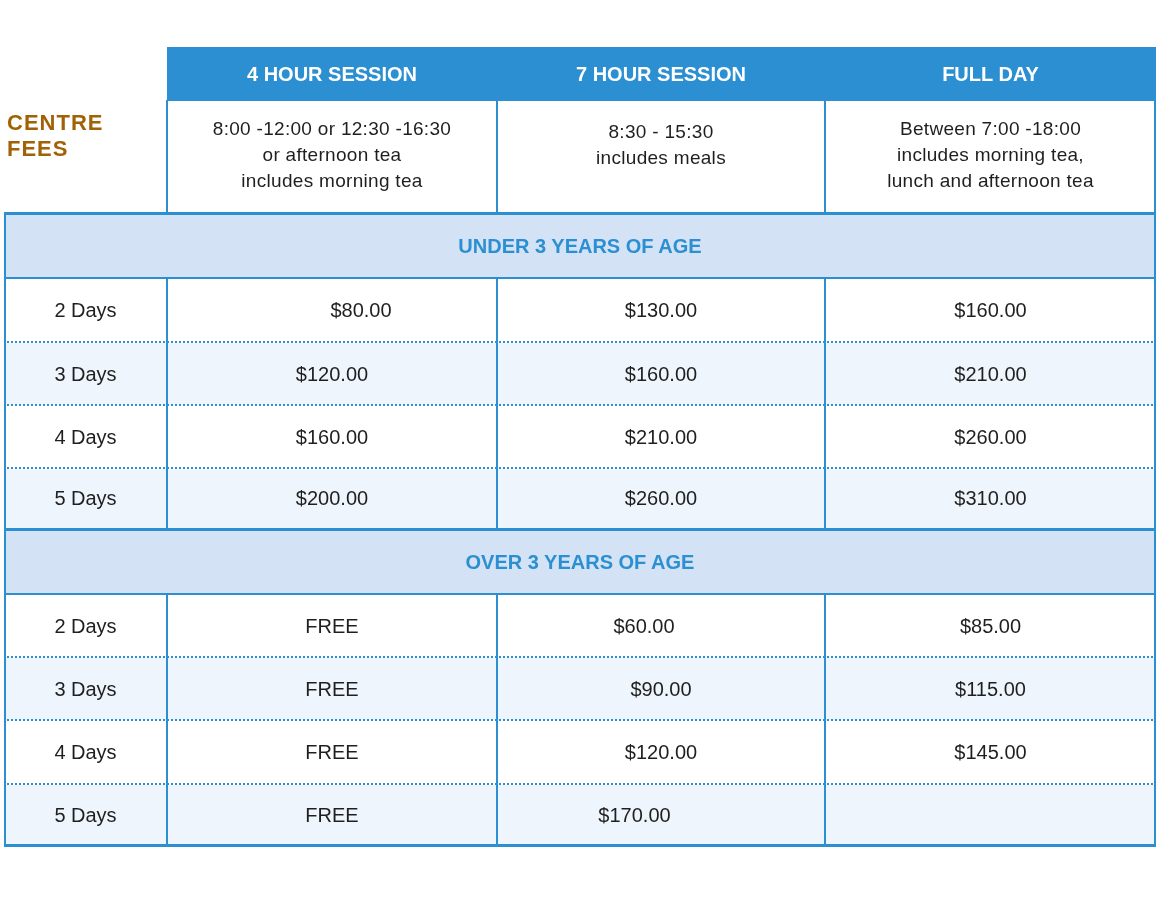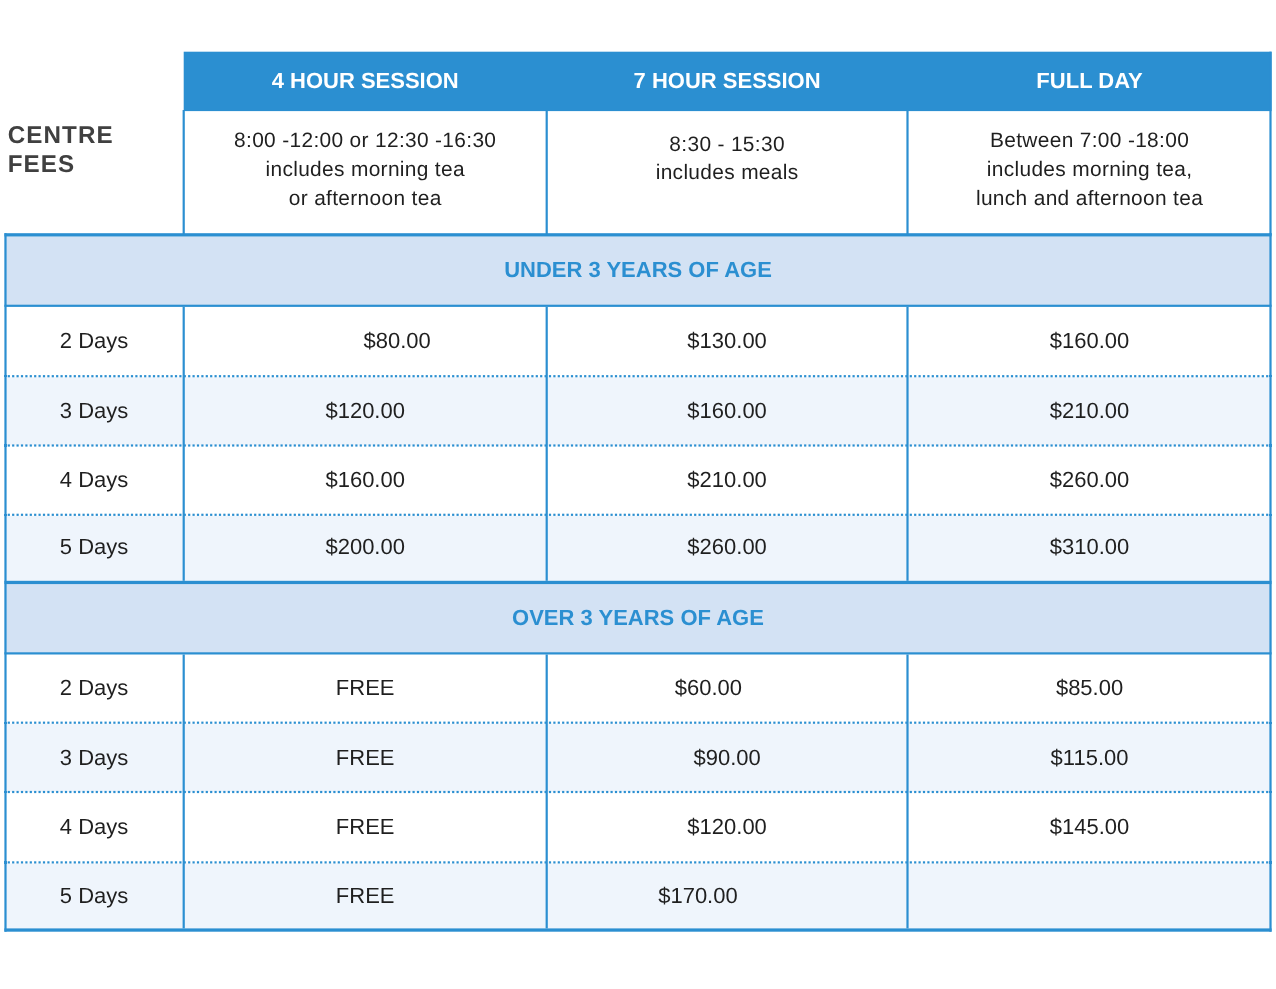--- a/index.html
+++ b/index.html
@@ -7,40 +7,40 @@
     .abs { position: absolute; box-sizing: border-box; }
     .hdr { background: #2b8fd1; color: #fff; font-weight: bold; font-size: 20px; display: flex; align-items: center; justify-content: center; top: 47px; height: 54px; }
     .sub { display: flex; align-items: center; justify-content: center; text-align: center; font-size: 19px; line-height: 26px; top: 101px; height: 113px; letter-spacing: 0.3px; }
     .vline { background: #2b8fd1; width: 2px; }
     .hline { background: #2b8fd1; height: 3px; }
     .band { background: #d3e2f4; color: #2b8fd1; font-weight: bold; font-size: 20px; display: flex; align-items: center; justify-content: center; left: 4px; width: 1152px; }
     .row { left: 4px; width: 1152px; }
     .row.alt { background: #eff5fc; }
     .cell { position: absolute; top: 0; height: 100%; display: flex; align-items: center; justify-content: center; font-size: 20px; }
     .dot { position: absolute; left: 4px; width: 1152px; height: 0; border-top: 2px dotted #2b8fd1; }
-    .title { left: 7px; top: 110px; color: #404040; font-weight: bold; font-size: 22px; line-height: 26px; letter-spacing: 1px; }
+    .title { left: 7px; top: 110px; color: #a16207; font-weight: bold; font-size: 22px; line-height: 26px; letter-spacing: 1px; }
   </style>
 </head>
 <body>
 
 <div class="abs title">
   <div>CENTRE</div>
   <div>FEES</div>
 </div>
 
 <div class="abs hdr" style="left:167px;width:989px;"></div>
 <div class="abs hdr" style="left:167px;width:330px;background:transparent;">4 HOUR SESSION</div>
 <div class="abs hdr" style="left:497px;width:328px;background:transparent;">7 HOUR SESSION</div>
 <div class="abs hdr" style="left:825px;width:331px;background:transparent;">FULL DAY</div>
 
 <div class="abs sub" style="left:167px;width:330px;padding-bottom:6px;">
   <div>
     <div>8:00 -12:00  or  12:30 -16:30</div>
+    <div>or afternoon tea</div>
     <div>includes morning tea</div>
-    <div>or afternoon tea</div>
   </div>
 </div>
 <div class="abs sub" style="left:497px;width:328px;align-items:flex-start;padding-top:18px;">
   <div>
     <div>8:30 - 15:30</div>
     <div>includes  meals</div>
   </div>
 </div>
 <div class="abs sub" style="left:825px;width:331px;padding-bottom:6px;">
   <div>

